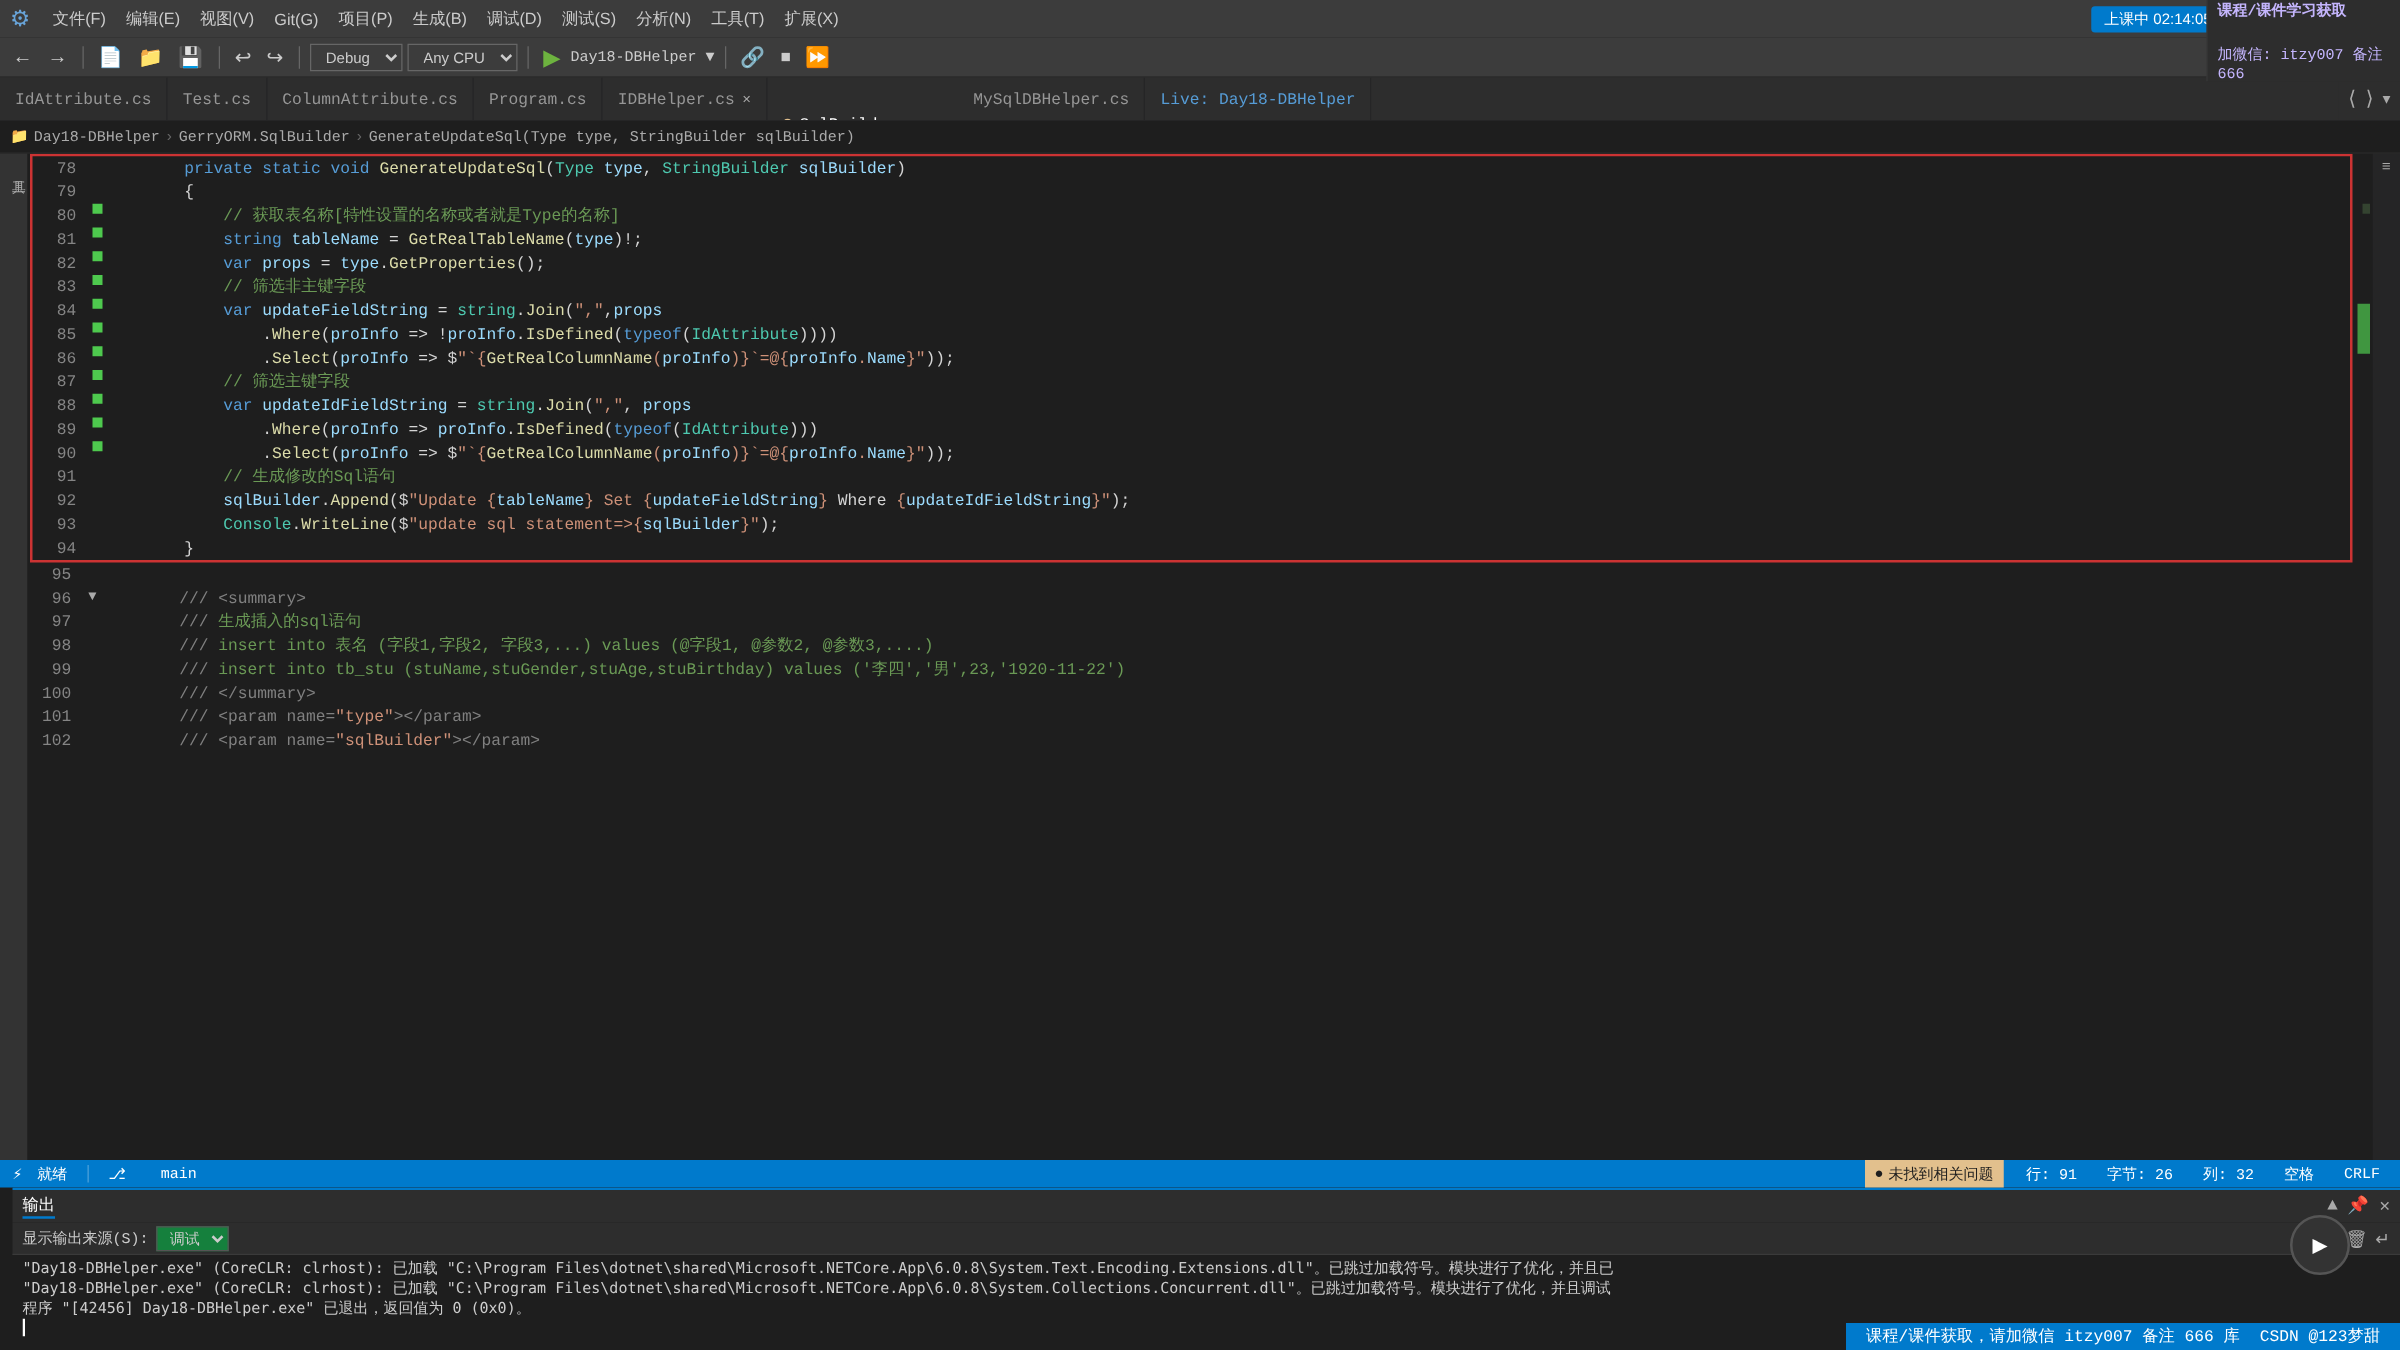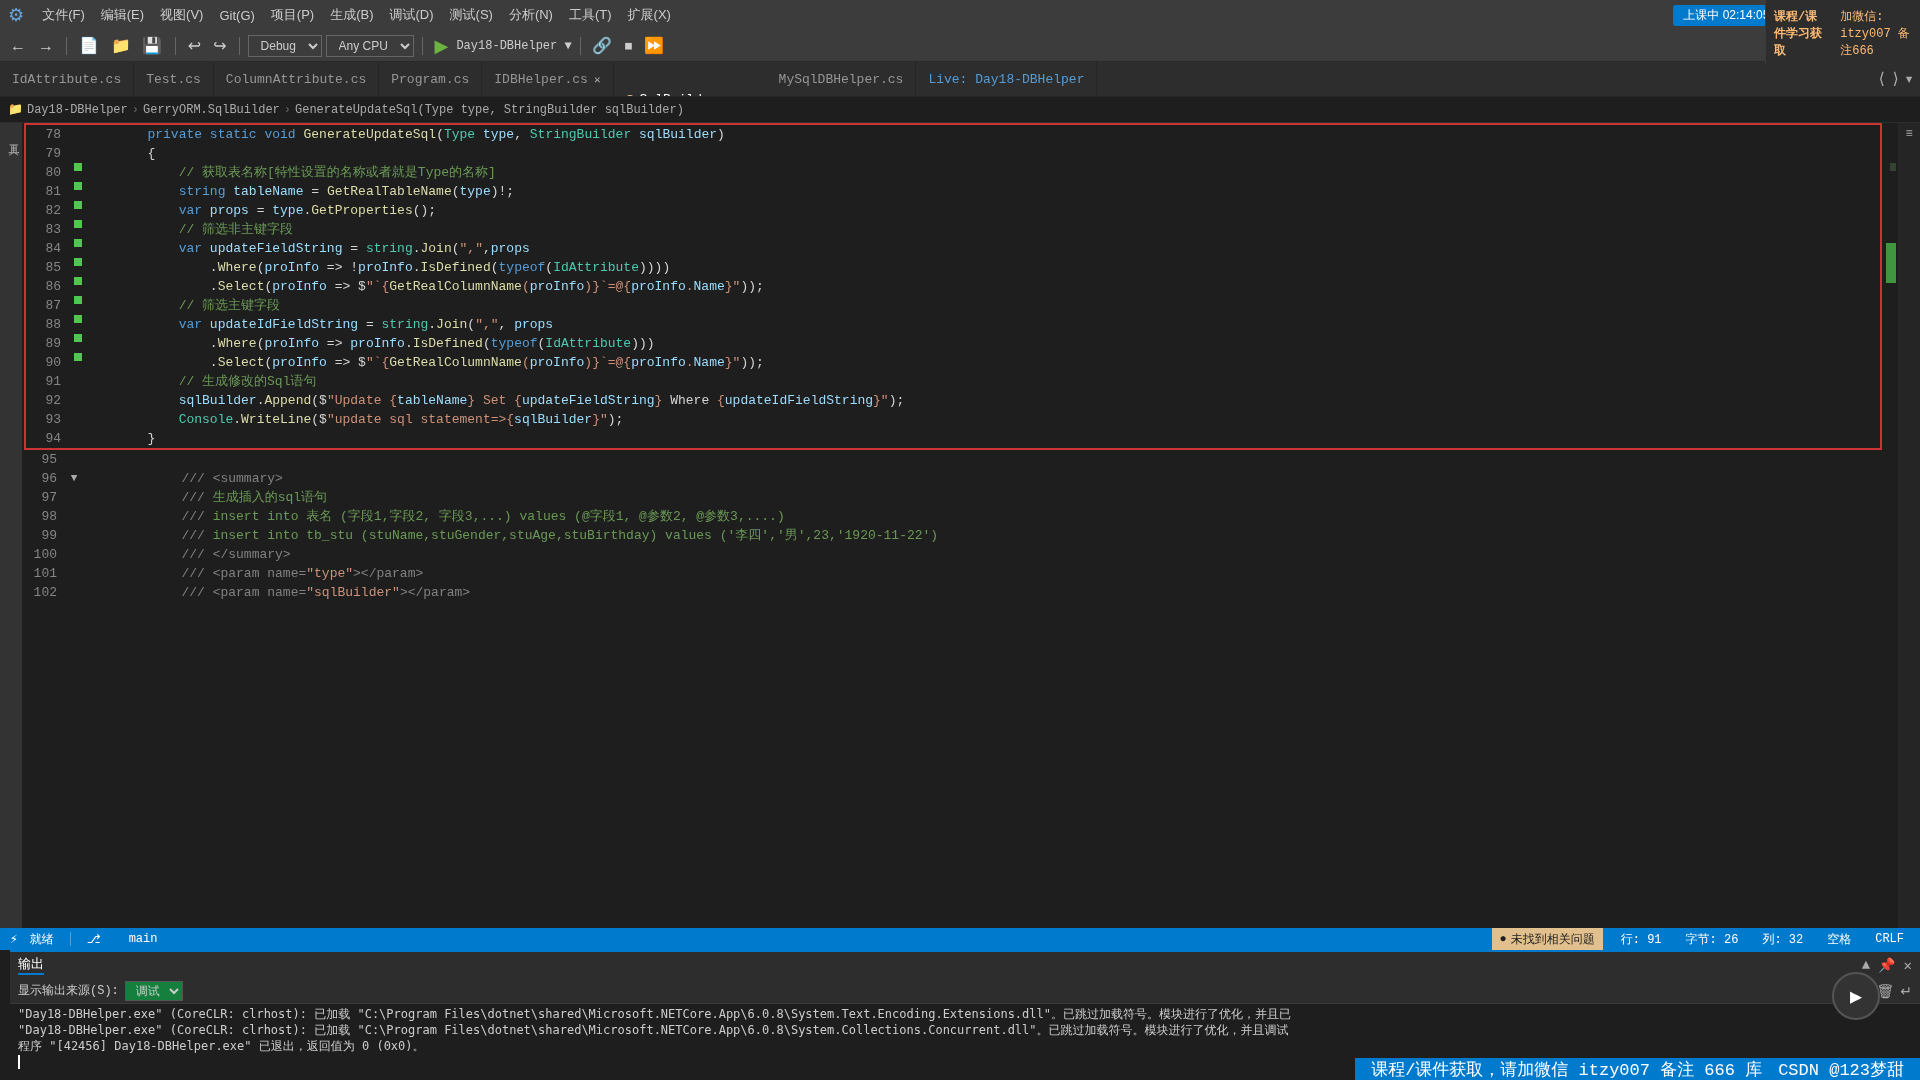--- a/index.html
+++ b/index.html
@@ -190,21 +190,21 @@
       font-size: 13px;
     }
 
     
     .kw { color: #569cd6; }
     .type { color: #4ec9b0; }
     .str { color: #ce9178; }
     .comment { color: #6a9955; }
     .method { color: #dcdcaa; }
     .param { color: #9cdcfe; }
-    .xml-tag { color: #808080; margin-left: 38px; }
+    .xml-tag { color: #808080; }
     .prop { color: #9cdcfe; }
 
     
     #right-scrollbar {
       width: 14px;
       background: #1e1e1e;
       position: relative;
     }
 
     
@@ -277,41 +277,41 @@
 
     
     .cursor { display: inline-block; width: 2px; height: 14px; background: white; vertical-align: middle; animation: blink 1s step-end infinite; }
     @keyframes blink { 0%,100% { opacity:1; } 50% { opacity:0; } }
     #bottom-promo {
       position: fixed;
       bottom: 0;
       right: 0;
       background: #007acc;
       color: white;
-      font-size: 17px;
+      font-size: 13px;
       padding: 4px 16px;
       height: 22px;
       display: flex;
       align-items: center;
     }
 
     
     #right-promo {
       position: fixed;
       top: 0;
       right: 0;
       width: 155px;
       background: #2d2d2d;
-      color: #fdba74;
+      color: #c4b5fd;
       font-size: 12px;
       padding: 8px;
       border-left: 1px solid #3a3a3a;
       height: 65px;
       display: flex;
-      flex-direction: row;
+      flex-direction: column;
       justify-content: center;
       gap: 18px;
     }
 
     
     #video-btn {
       position: fixed;
       right: 40px;
       bottom: 60px;
       width: 48px;

